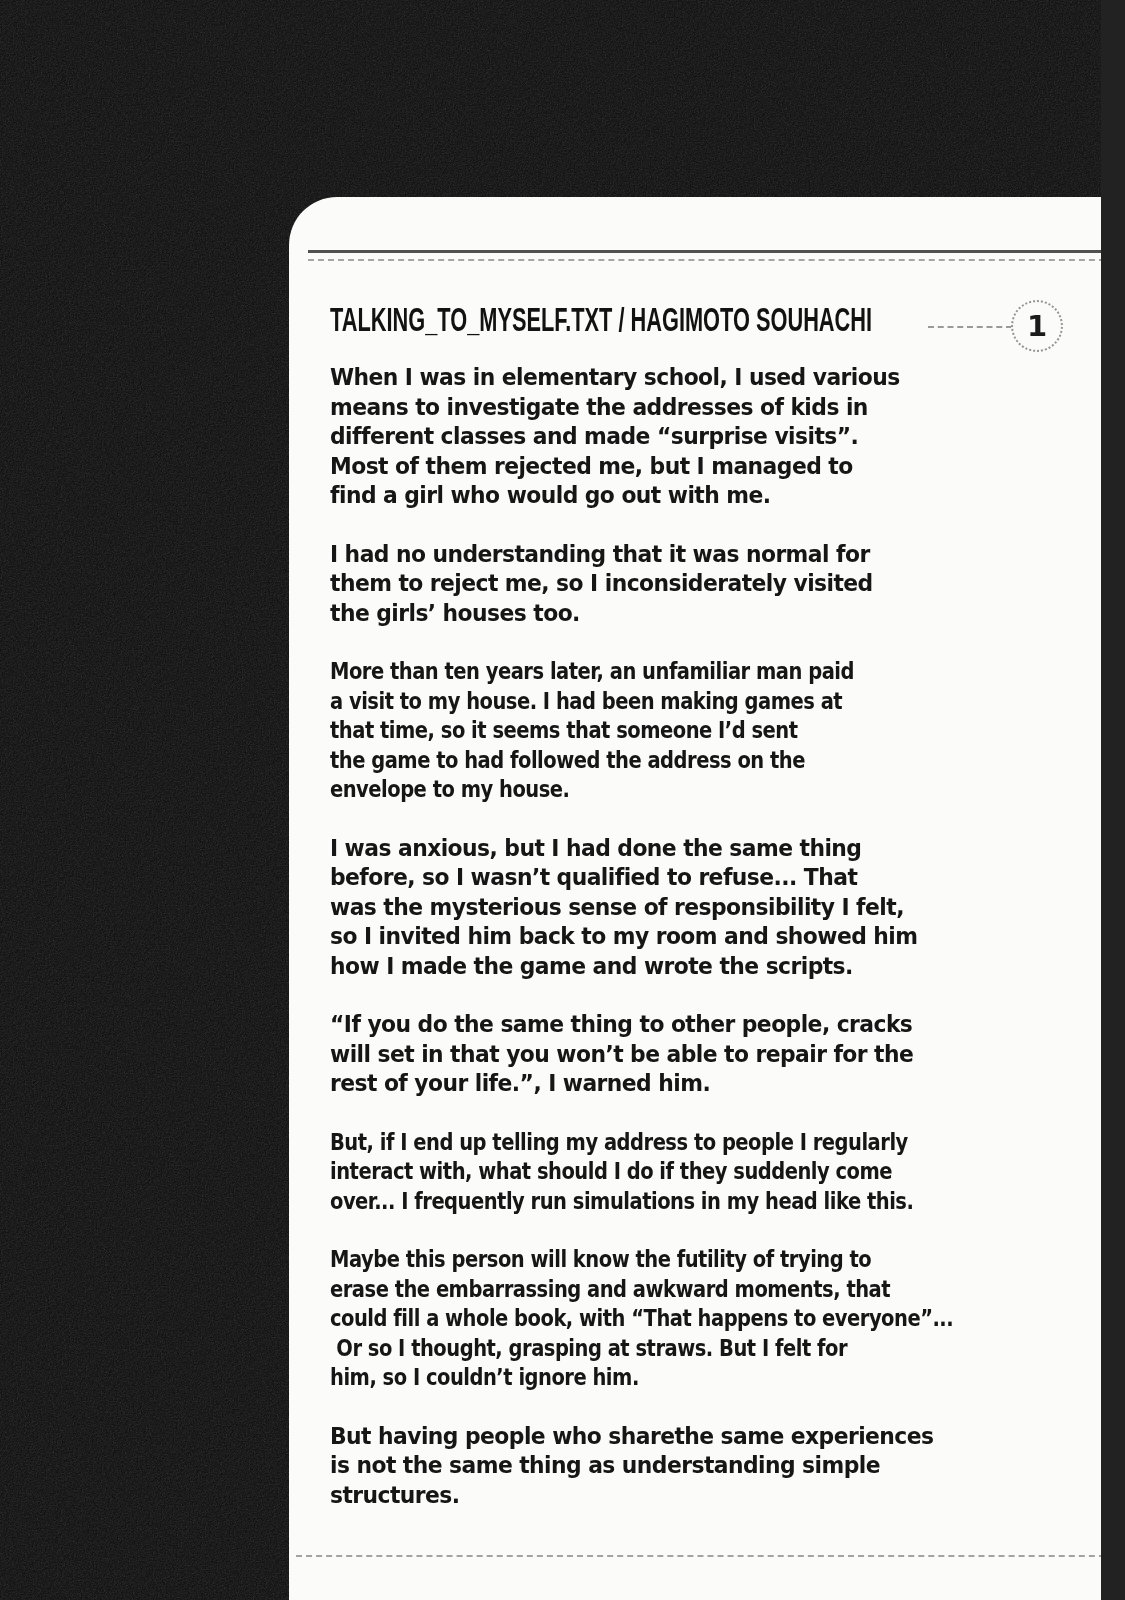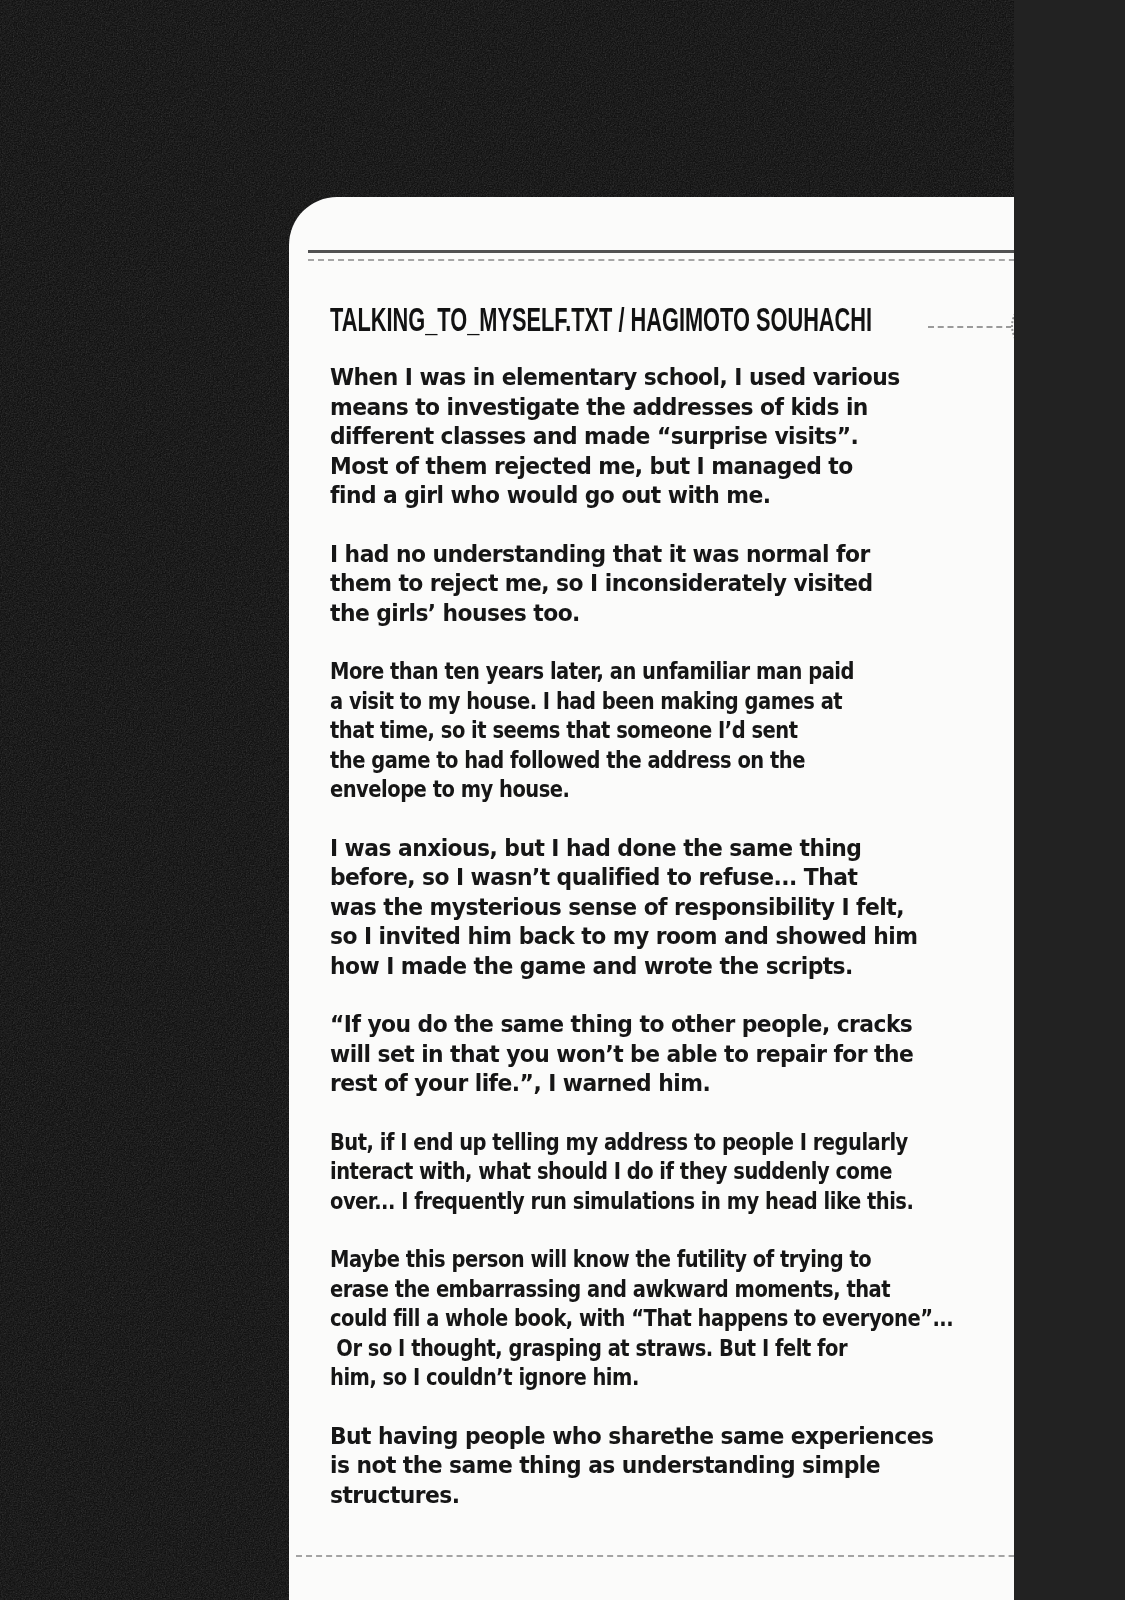--- a/index.html
+++ b/index.html
@@ -1,18 +1,18 @@
 <!DOCTYPE html>
 <html><head>
 <meta charset="utf-8">
 <style>
   html, body { margin: 0; padding: 0; background: #222; }
   #screen {
     position: relative;
-    width: 1014px;
+    width: 1101px;
     height: 1600px;
     overflow: hidden;
     background: #3b3b3b;
     font-family: "DejaVu Sans", sans-serif;
   }
   #noise-svg {
     position: absolute;
     left: 0; top: 0;
     width: 1125px; height: 1600px;
     display: block;

